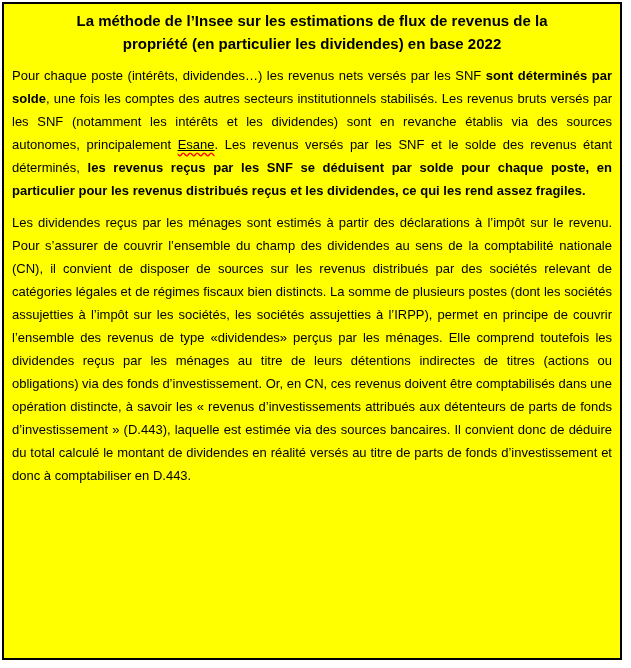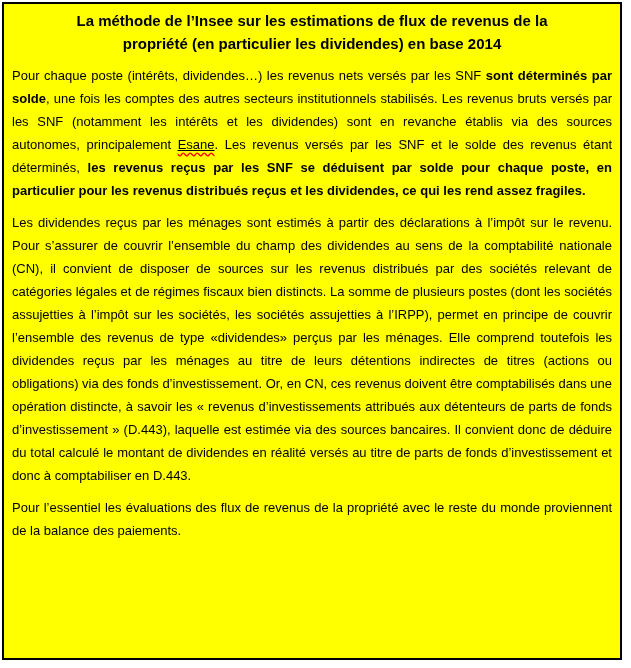--- a/index.html
+++ b/index.html
@@ -59,19 +59,18 @@
     text-underline-offset: 22%;
   }
 </style>
 </head>
 <body>
 
 <div class="page">
   <div class="info-box">
     <div class="box-title">
       <div class="title-line">La méthode de l’Insee sur les estimations de flux de revenus de la</div>
-      <div class="title-line">propriété (en particulier les dividendes) en base 2014</div>
+      <div class="title-line">propriété (en particulier les dividendes) en base 2022</div>
     </div>
     <p class="body-par"><span class="seg-normal">Pour chaque poste (intérêts, dividendes…) les revenus nets versés par les SNF </span><span class="seg-bold">sont déterminés par solde</span><span class="seg-normal">, une fois les comptes des autres secteurs institutionnels stabilisés. Les revenus bruts versés par les SNF (notamment les intérêts et les dividendes) sont en revanche établis via des sources autonomes, principalement </span><span class="seg-underline"><span class="seg-wavy">Esane</span></span><span class="seg-normal">. Les revenus versés par les SNF et le solde des revenus étant déterminés, </span><span class="seg-bold">les revenus reçus par les SNF se déduisent par solde pour chaque poste, en particulier pour les revenus distribués reçus et les dividendes, ce qui les rend assez fragiles.</span></p>
     <p class="body-par"><span class="seg-normal">Les dividendes reçus par les ménages sont estimés à partir des déclarations à l’impôt sur le revenu. Pour s’assurer de couvrir l’ensemble du champ des dividendes au sens de la comptabilité nationale (CN), il convient de disposer de sources sur les revenus distribués par des sociétés relevant de catégories légales et de régimes fiscaux bien distincts. La somme de plusieurs postes (dont les sociétés assujetties à l’impôt sur les sociétés, les sociétés assujetties à l’IRPP), permet en principe de couvrir l’ensemble des revenus de type «dividendes» perçus par les ménages. Elle comprend toutefois les dividendes reçus par les ménages au titre de leurs détentions indirectes de titres (actions ou obligations) via des fonds d’investissement. Or, en CN, ces revenus doivent être comptabilisés dans une opération distincte, à savoir les « revenus d’investissements attribués aux détenteurs de parts de fonds d’investissement » (D.443), laquelle est estimée via des sources bancaires. Il convient donc de déduire du total calculé le montant de dividendes en réalité versés au titre de parts de fonds d’investissement et donc à comptabiliser en D.443.</span></p>
-    <p class="body-par"><span class="seg-normal">Pour l’essentiel les évaluations des flux de revenus de la propriété avec le reste du monde proviennent de la balance des paiements.</span></p>
   </div>
 </div>
 
 </body></html>

